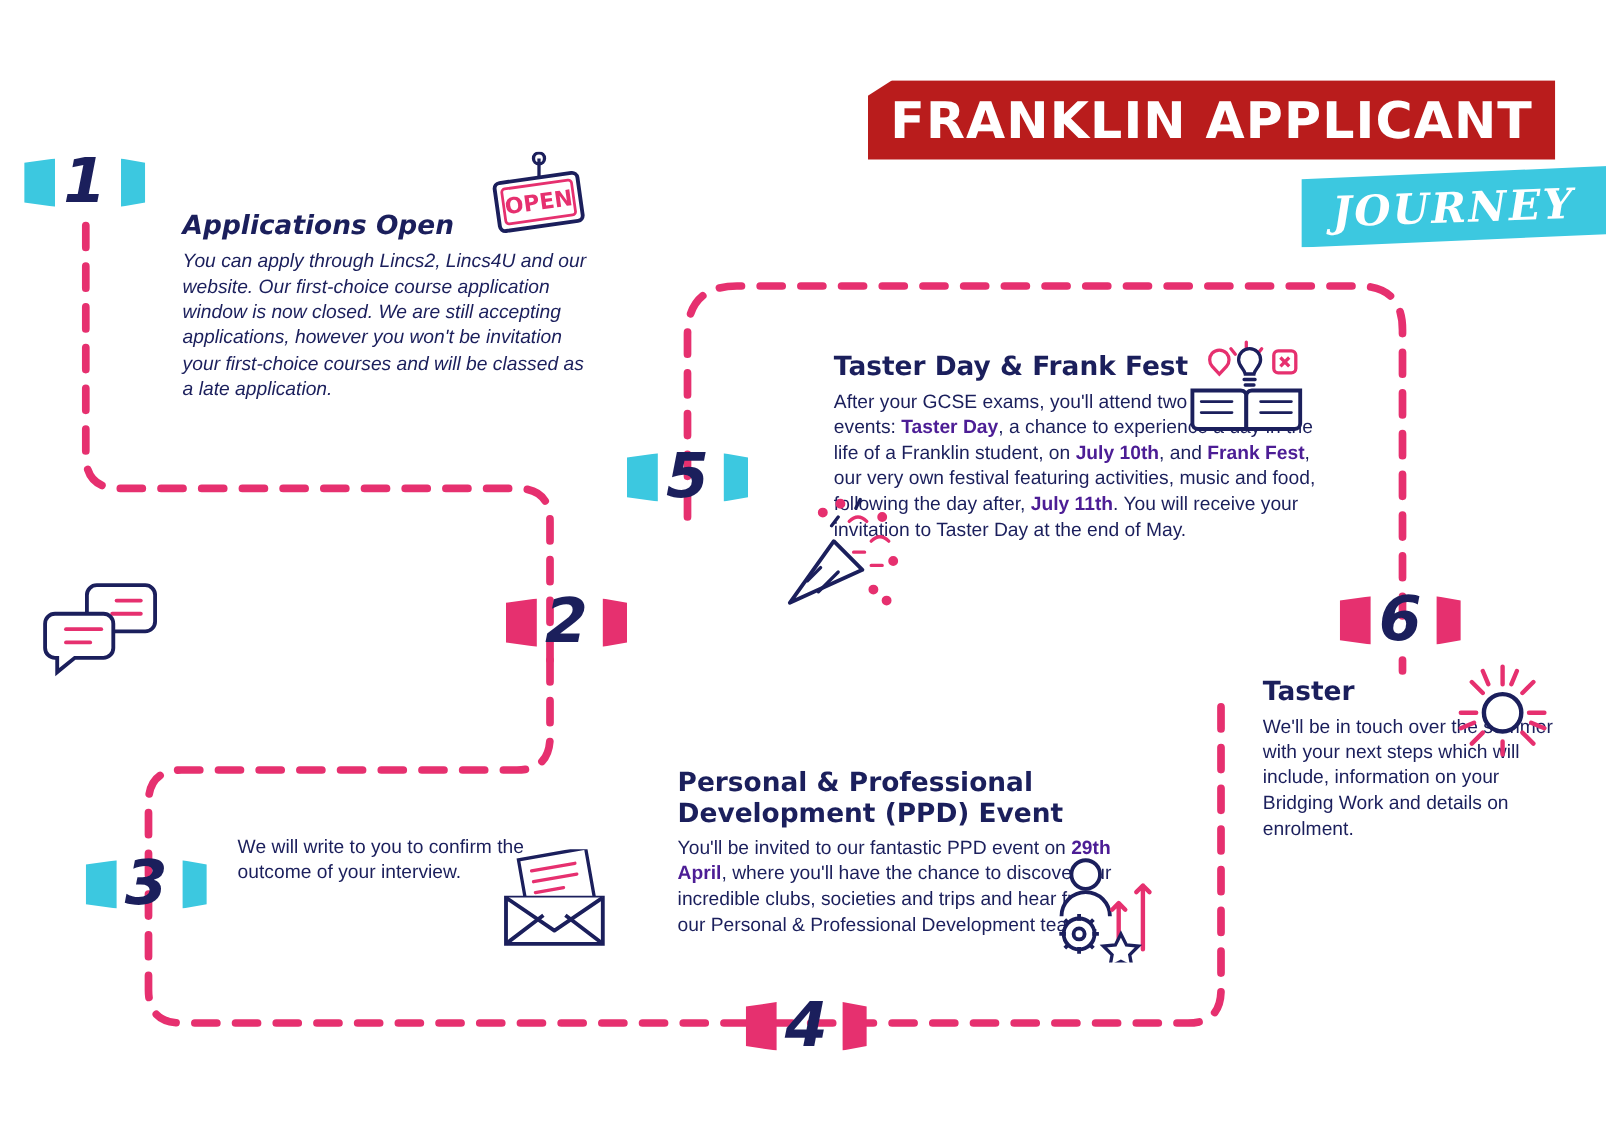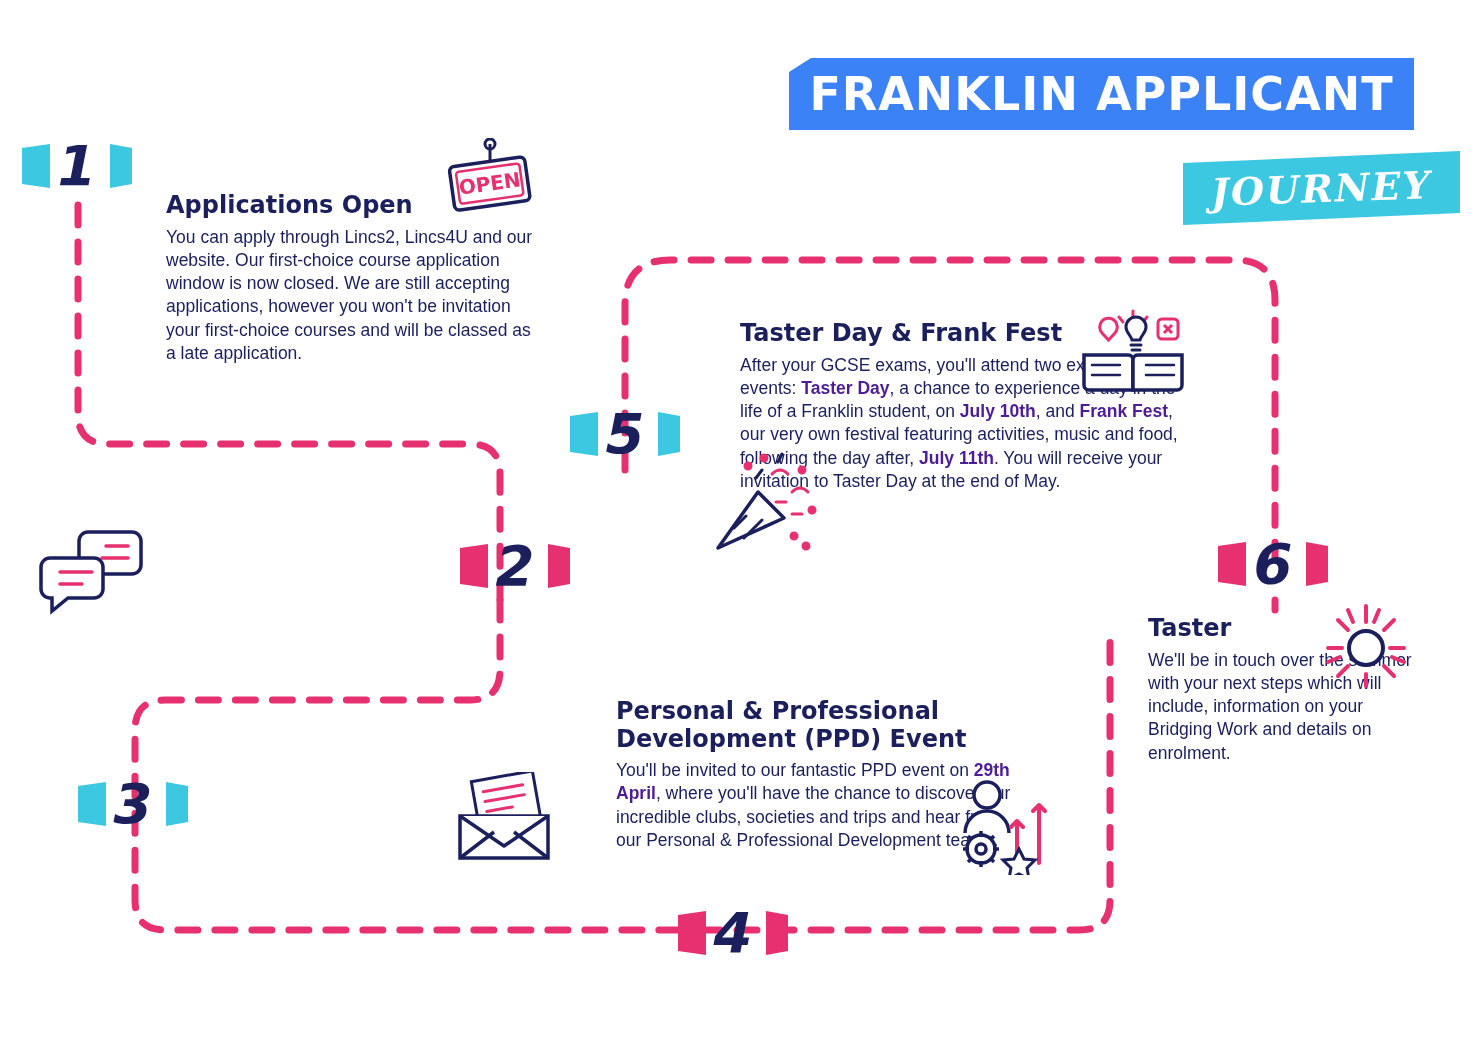--- a/index.html
+++ b/index.html
@@ -23,24 +23,24 @@
     top: 0;
     width: 1473px;
     height: 1042px;
     pointer-events: none;
   }
 
   
   .banner-pink {
     position: absolute;
     left: 789px;
-    top: 58px;
+    top: 73px;
     width: 625px;
     height: 72px;
-    background: #3b82f6;
+    background: #b91c1c;
     clip-path: polygon(0 14px, 22px 0, 625px 0, 625px 78px, 603px 92px, 0 92px);
     display: flex;
     align-items: center;
     justify-content: center;
   }
   .banner-pink span {
     color: #ffffff;
     font-size: 46px;
     font-weight: bold;
     letter-spacing: 1px;
@@ -107,25 +107,25 @@
   .block p {
     margin: 0 0 12px 0;
     color: #1b1f5c;
     font-size: 17.5px;
     line-height: 1.33;
     font-family: "Liberation Sans", sans-serif;
   }
   .block p:last-child { margin-bottom: 0; }
   .hl { color: #4c1d95; font-weight: bold; }
 
-  .blk1 { left: 166px; top: 192px; width: 372px; }
+  .blk1 { left: 166px; top: 192px; width: 372px; font-style: italic; }
   .blk2 { left: 166px; top: 498px; width: 300px; }
   .blk3 { left: 216px; top: 758px; width: 262px; }
   .blk4 { left: 616px; top: 670px; width: 400px; margin-top: 28px; }
-  .blk5 { left: 740px; top: 320px; width: 440px; }
+  .blk5 { left: 758px; top: 320px; width: 440px; }
   .blk6 { left: 1148px; top: 615px; width: 275px; }
 
   .icon-holder {
     position: absolute;
     pointer-events: none;
   }
 </style>
 </head>
 <body>
 
@@ -222,20 +222,21 @@
       <path d="M52 14 h44 a9 9 0 0 1 9 9 v24 a9 9 0 0 1 -9 9 h-30 l-14 12 v-12 h0 a9 9 0 0 1 -9 -9 v-24 a9 9 0 0 1 9 -9 z" fill="#fff" stroke="#1b1f5c" stroke-width="3.5"></path>
       <path d="M70 28 h22" stroke="#e6306f" stroke-width="3.5" stroke-linecap="round"></path>
       <path d="M66 40 h26" stroke="#e6306f" stroke-width="3.5" stroke-linecap="round"></path>
       <path d="M14 40 h44 a9 9 0 0 1 9 9 v22 a9 9 0 0 1 -9 9 h-26 l-16 13 v-13 h-2 a9 9 0 0 1 -9 -9 v-22 a9 9 0 0 1 9 -9 z" fill="#fff" stroke="#1b1f5c" stroke-width="3.5"></path>
       <path d="M24 54 h32" stroke="#e6306f" stroke-width="3.5" stroke-linecap="round"></path>
       <path d="M24 66 h22" stroke="#e6306f" stroke-width="3.5" stroke-linecap="round"></path>
     </svg>
   </div>
 
   <div class="block blk3">
+    <p><span>We will write to you to confirm the outcome of your interview.</span></p>
   </div>
   <div class="icon-holder" style="left:452px; top:772px;">
     <svg width="110" height="95" viewBox="0 0 110 95">
       <g transform="rotate(-10 55 45)">
         <rect x="26" y="4" width="62" height="48" fill="#fff" stroke="#1b1f5c" stroke-width="3"></rect>
         <path d="M36 16 h40 M36 26 h40 M36 36 h26" stroke="#e6306f" stroke-width="3" stroke-linecap="round"></path>
       </g>
       <path d="M8 44 h88 v42 h-88 z" fill="#fff" stroke="#1b1f5c" stroke-width="3.5"></path>
       <path d="M8 44 L52 74 L96 44" fill="#fff" stroke="#1b1f5c" stroke-width="3.5" stroke-linejoin="round"></path>
       <path d="M8 86 L42 60 M96 86 L62 60" stroke="#1b1f5c" stroke-width="3.5"></path>

